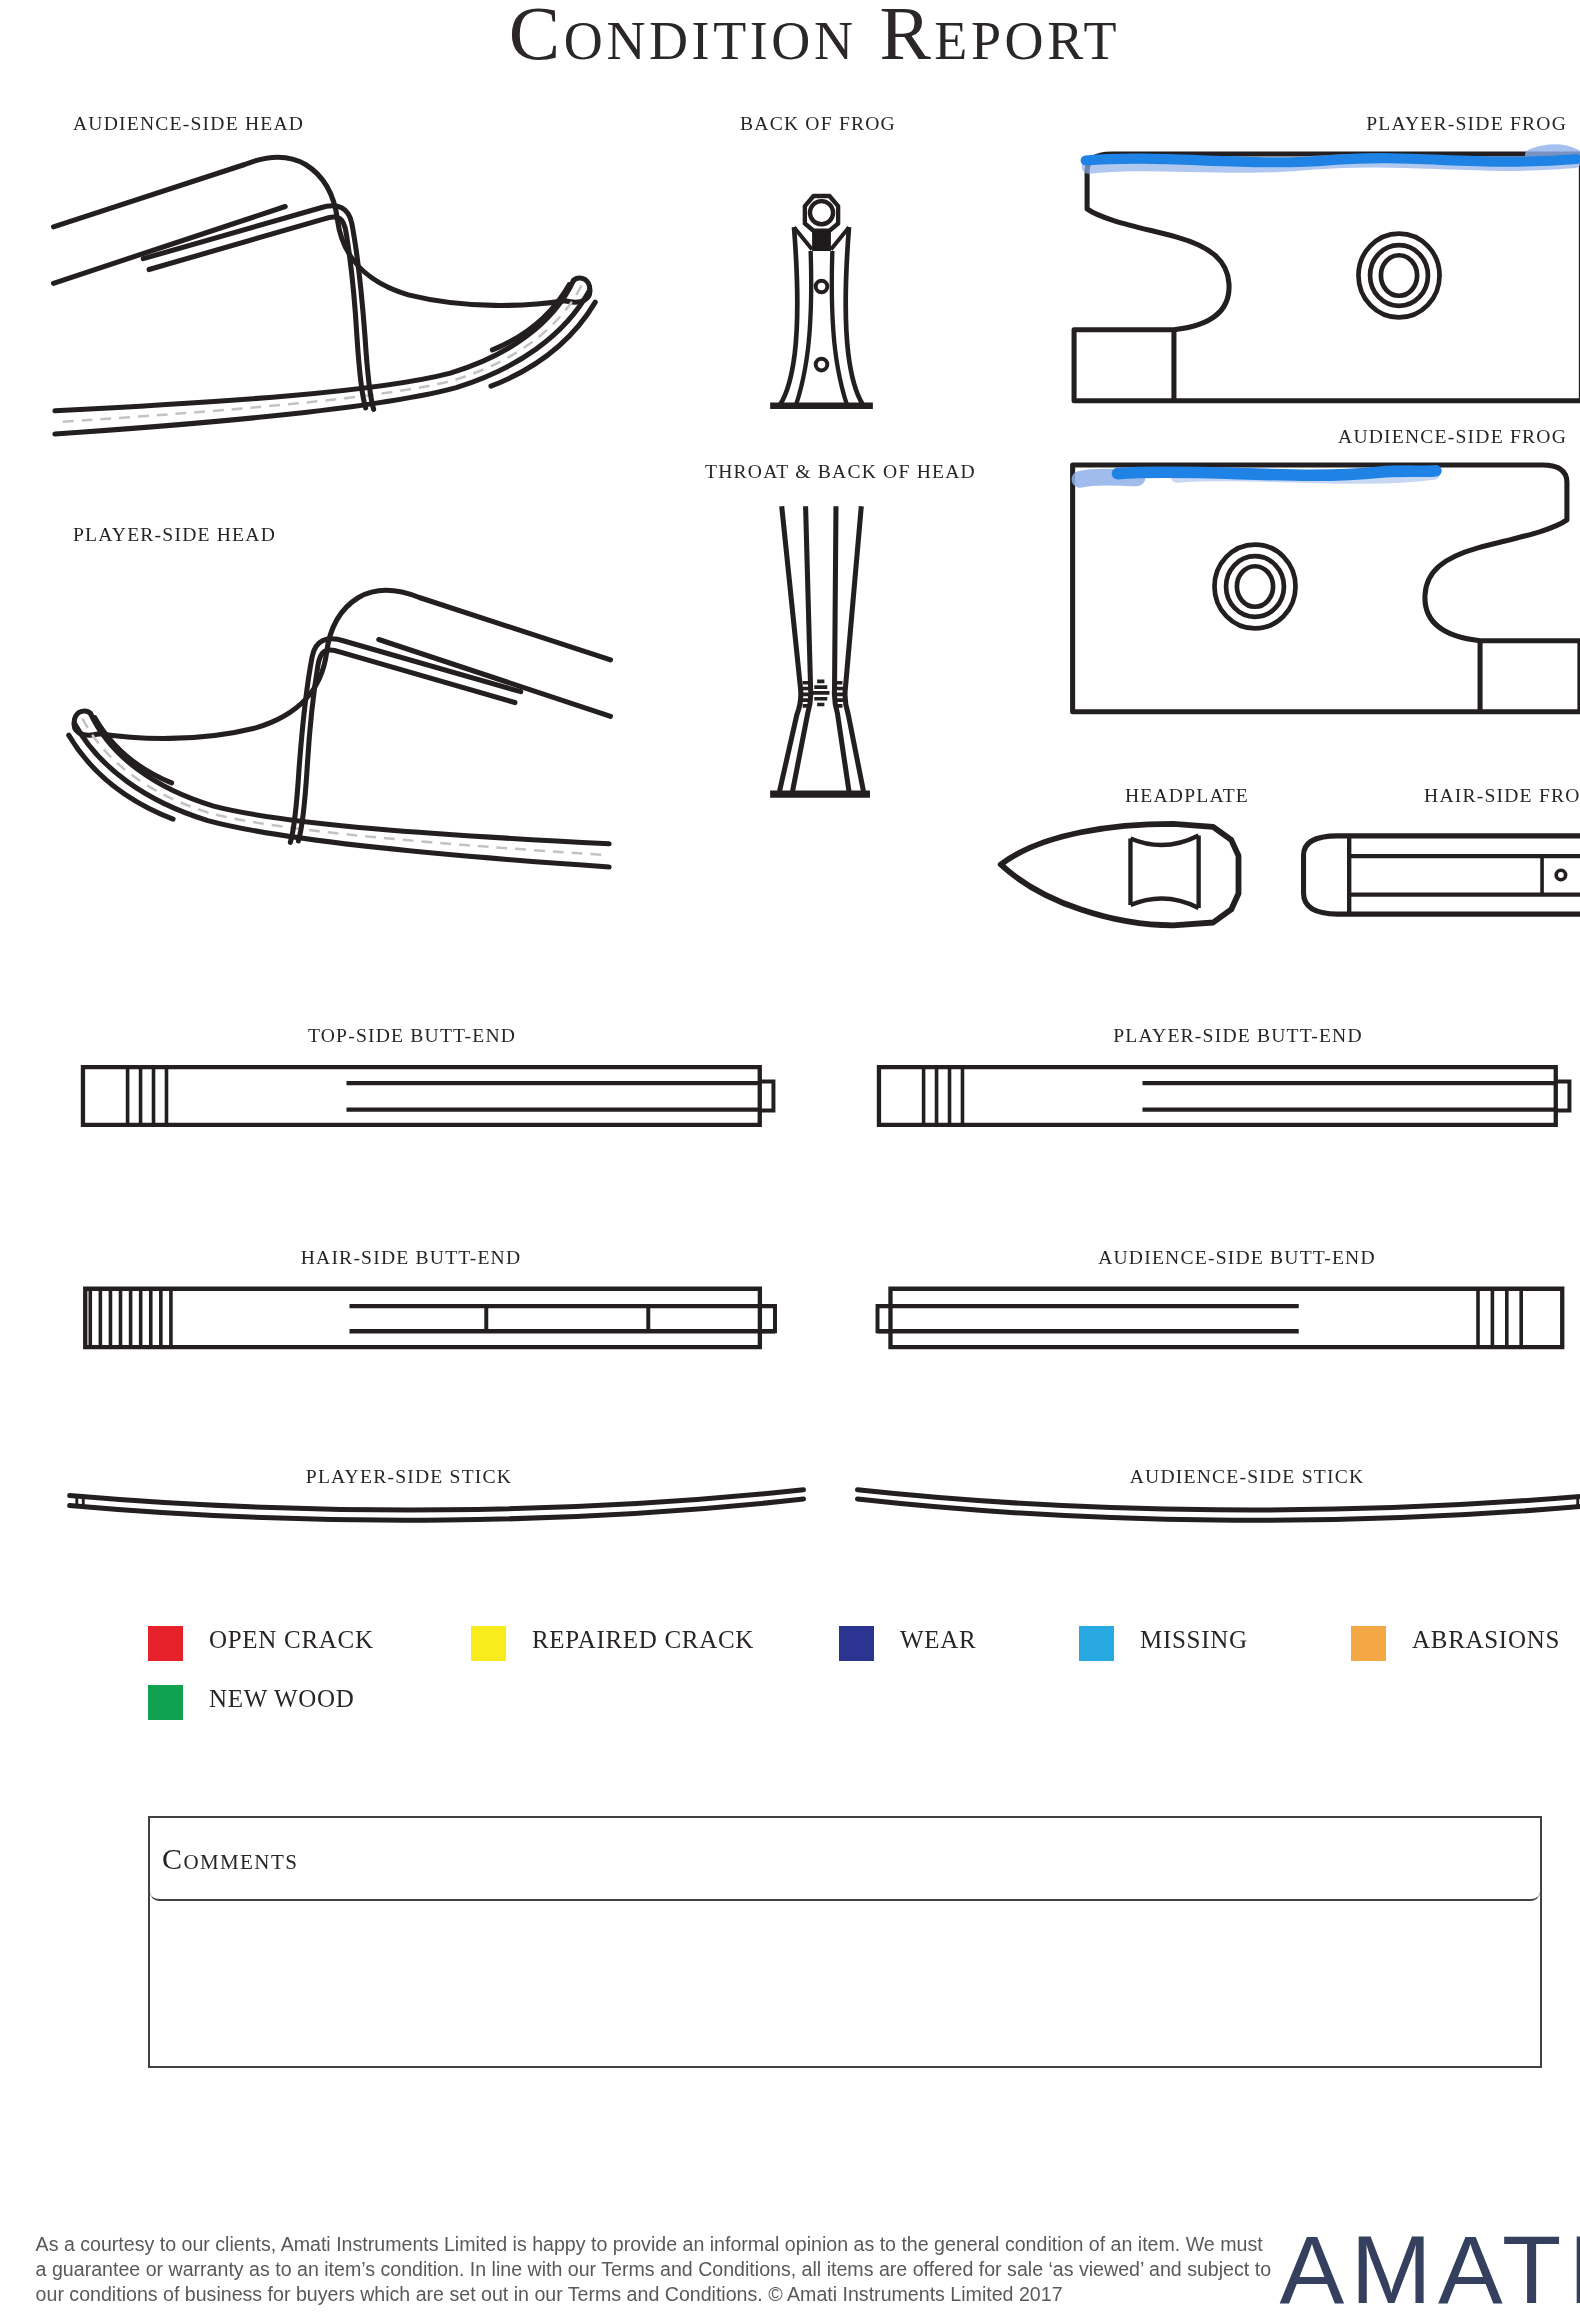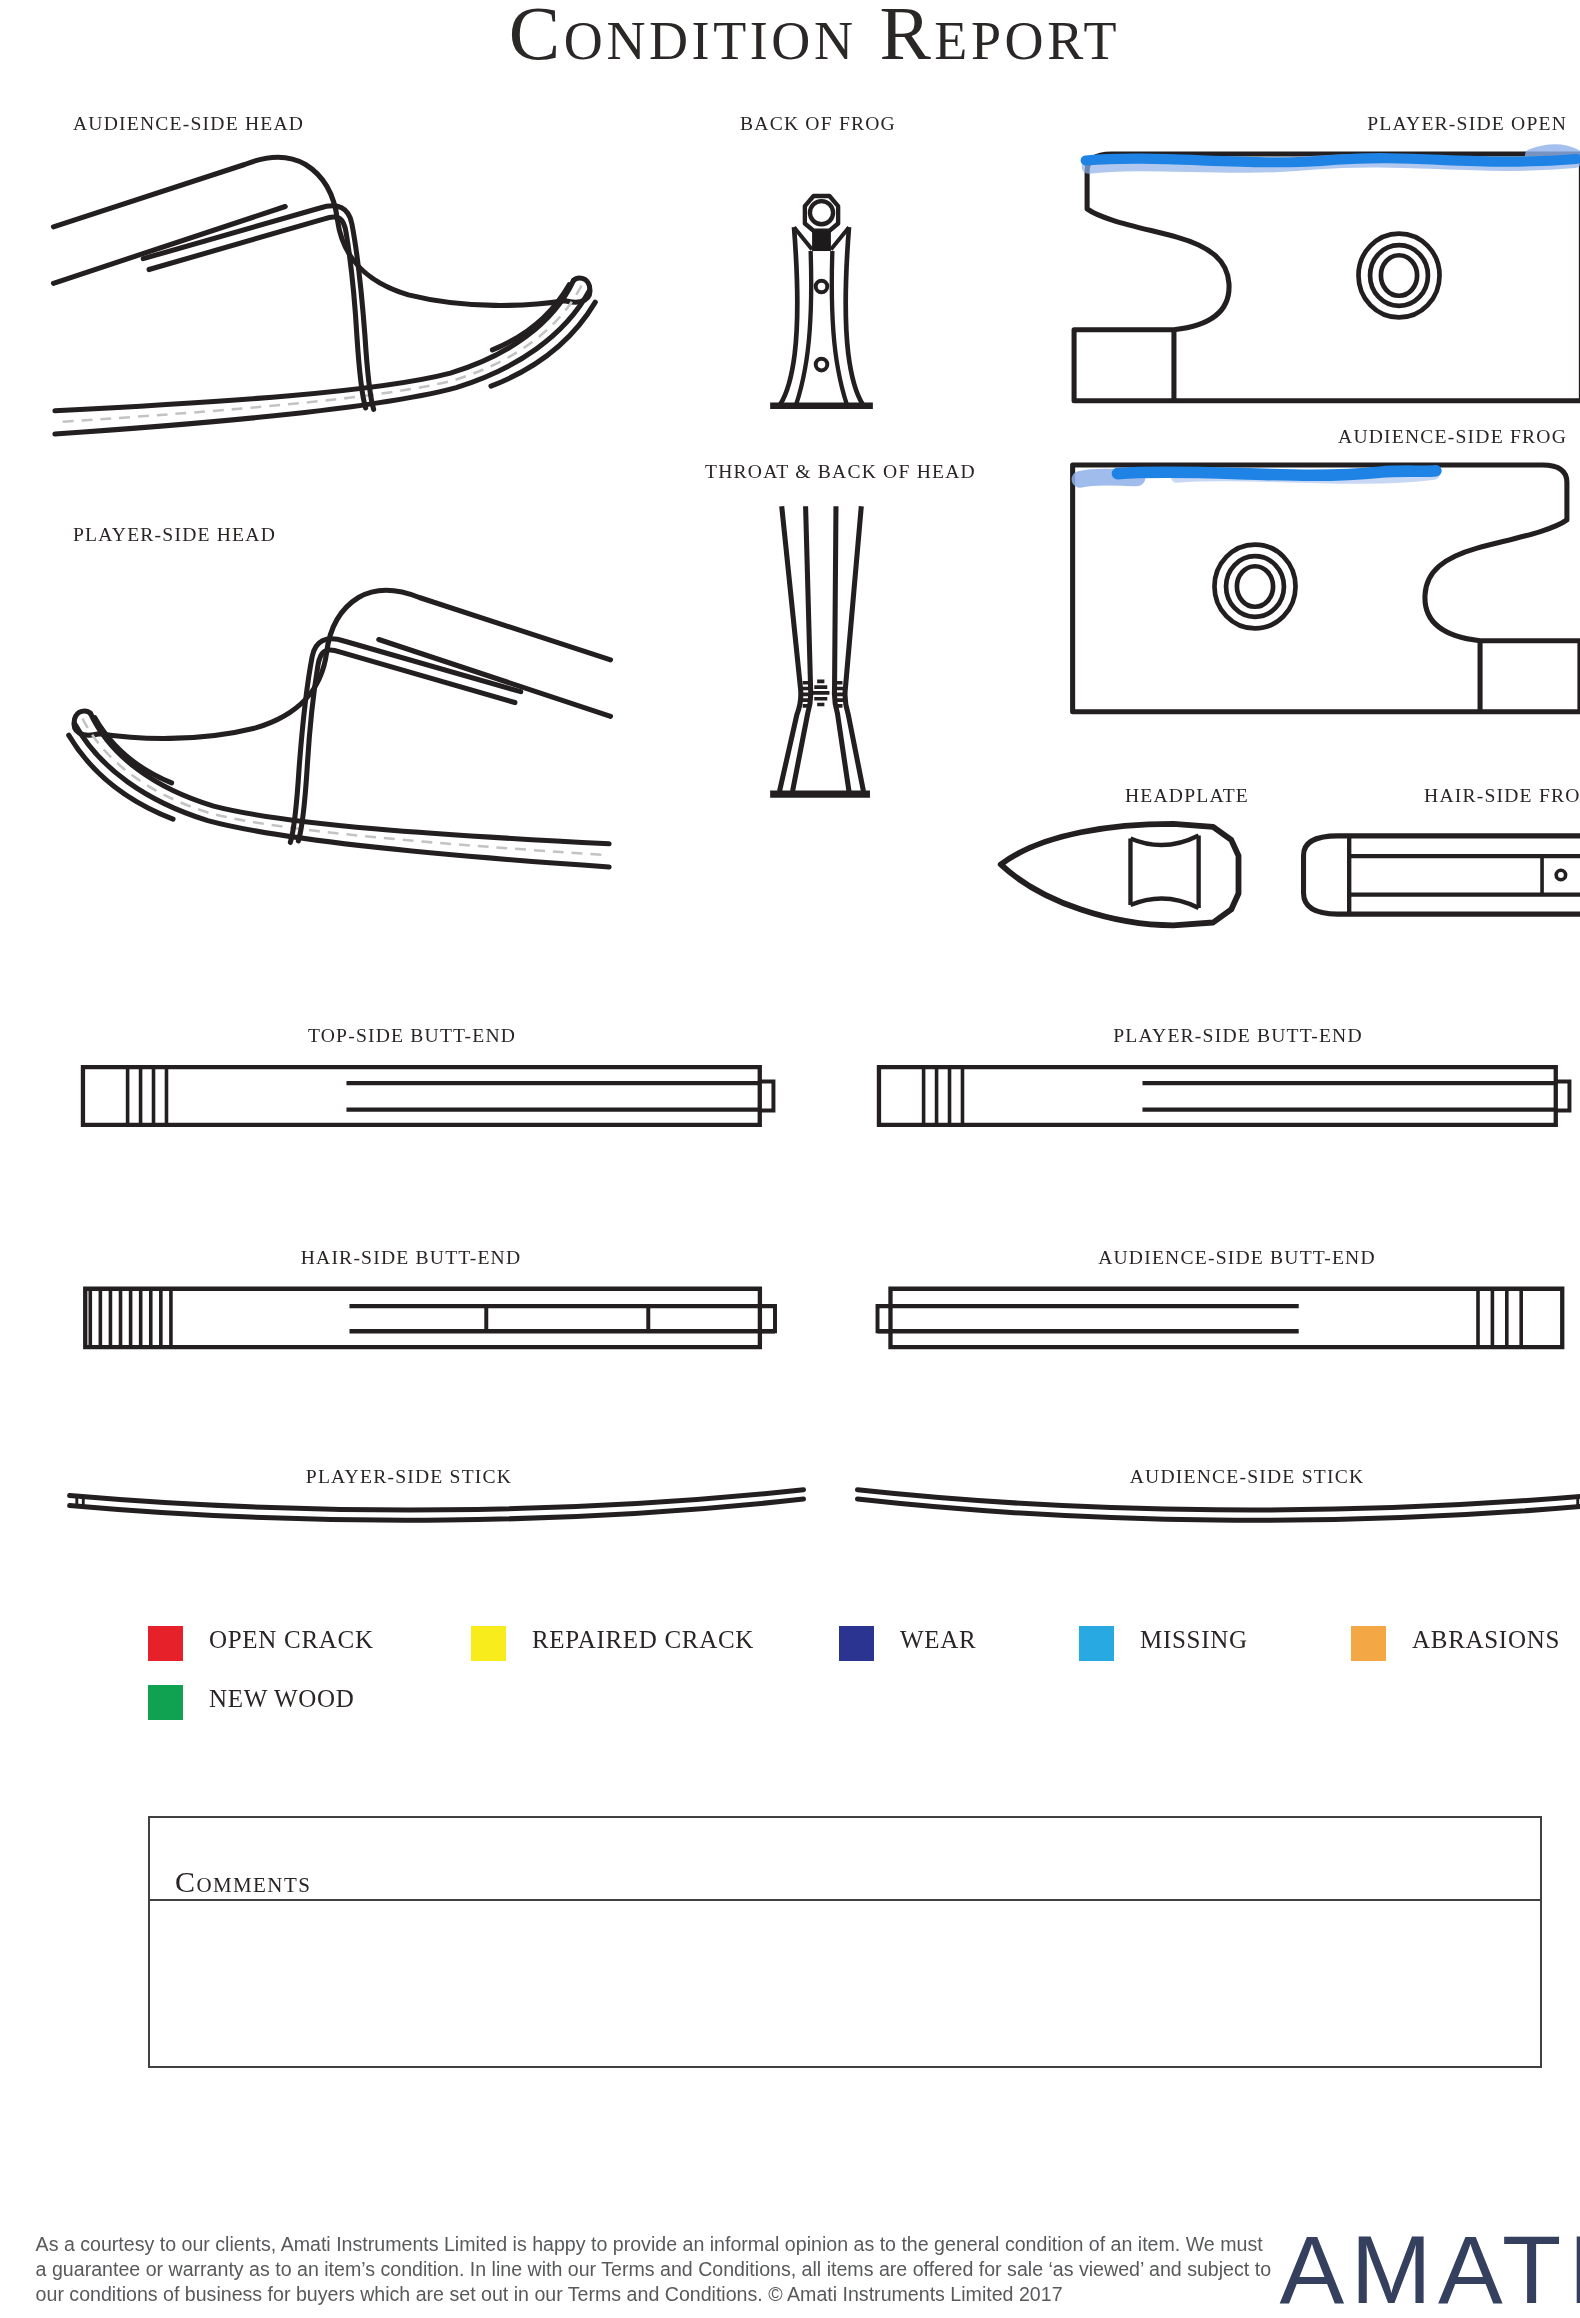--- a/index.html
+++ b/index.html
@@ -7,21 +7,21 @@
         font-family:"Liberation Serif",serif;color:#231f20;margin-left:32px;}
   .title{position:absolute;top:-2.9px;left:0;width:100%;text-align:center;
          font-variant:small-caps;font-size:77px;line-height:72px;letter-spacing:3.6px;color:#2b2727;}
   .lbl{position:absolute;font-size:19.6px;letter-spacing:1.2px;color:#2a2525;white-space:nowrap;}
   .lbl.center{transform:translateX(-50%);}
   svg.art{position:absolute;overflow:visible;}
   .legend-item{position:absolute;display:flex;align-items:flex-start;}
   .swatch{width:35px;height:35px;flex:0 0 35px;}
   .legend-label{font-size:25px;letter-spacing:0.7px;color:#2a2525;margin-left:26px;white-space:nowrap;}
   .comments{position:absolute;left:116px;top:1816px;width:1390px;height:248px;border:2.9px solid #414042;background:#fff;}
-  .comments-header{height:83px;border-bottom:2.9px solid #414042;display:flex;align-items:flex-end;padding-left:25px;box-sizing:border-box;}
+  .comments-header{height:83px;border-bottom:2.9px solid #414042;display:flex;align-items:center;padding-left:12px;box-sizing:border-box;border-radius:9px;}
   .comments-title{font-variant:small-caps;font-size:30px;letter-spacing:1.4px;color:#2a2525;}
   .comments-input{width:100%;height:162px;}
   .footer-text{position:absolute;left:3.6px;top:2232px;width:1297px;
       font-family:"Liberation Sans",sans-serif;font-size:19.6px;line-height:25px;color:#58595b;}
   .logo{position:absolute;right:-4.3px;top:2221px;font-family:"Liberation Sans",sans-serif;
         font-size:97px;line-height:1;letter-spacing:6.5px;color:#35405e;white-space:nowrap;}
 </style>
 </head>
 <body>
 
@@ -59,21 +59,21 @@
         <path d="M12 30 C360 61 720 56 1036 21"></path>
         <path d="M22 17 V30 M31 18 V31" stroke-width="4"></path>
       </g>
     </defs>
   </svg>
 
   <div class="title">Condition Report</div>
 
   <div class="lbl" style="left:41px;top:113px">AUDIENCE-SIDE HEAD</div>
   <div class="lbl center" style="left:786px;top:113px">BACK OF FROG</div>
-  <div class="lbl" style="right:30px;top:113px">PLAYER-SIDE OPEN</div>
+  <div class="lbl" style="right:30px;top:113px">PLAYER-SIDE FROG</div>
   <div class="lbl" style="right:30px;top:426px">AUDIENCE-SIDE FROG</div>
   <div class="lbl" style="left:41px;top:524px">PLAYER-SIDE HEAD</div>
   <div class="lbl" style="left:673px;top:461px">THROAT &amp; BACK OF HEAD</div>
   <div class="lbl center" style="left:1155px;top:785px">HEADPLATE</div>
   <div class="lbl center" style="left:1478px;top:785px">HAIR-SIDE FROG</div>
   <div class="lbl center" style="left:380px;top:1025px">TOP-SIDE BUTT-END</div>
   <div class="lbl center" style="left:1206px;top:1025px">PLAYER-SIDE BUTT-END</div>
   <div class="lbl center" style="left:379px;top:1247px">HAIR-SIDE BUTT-END</div>
   <div class="lbl center" style="left:1205px;top:1247px">AUDIENCE-SIDE BUTT-END</div>
   <div class="lbl center" style="left:377px;top:1466px">PLAYER-SIDE STICK</div>

